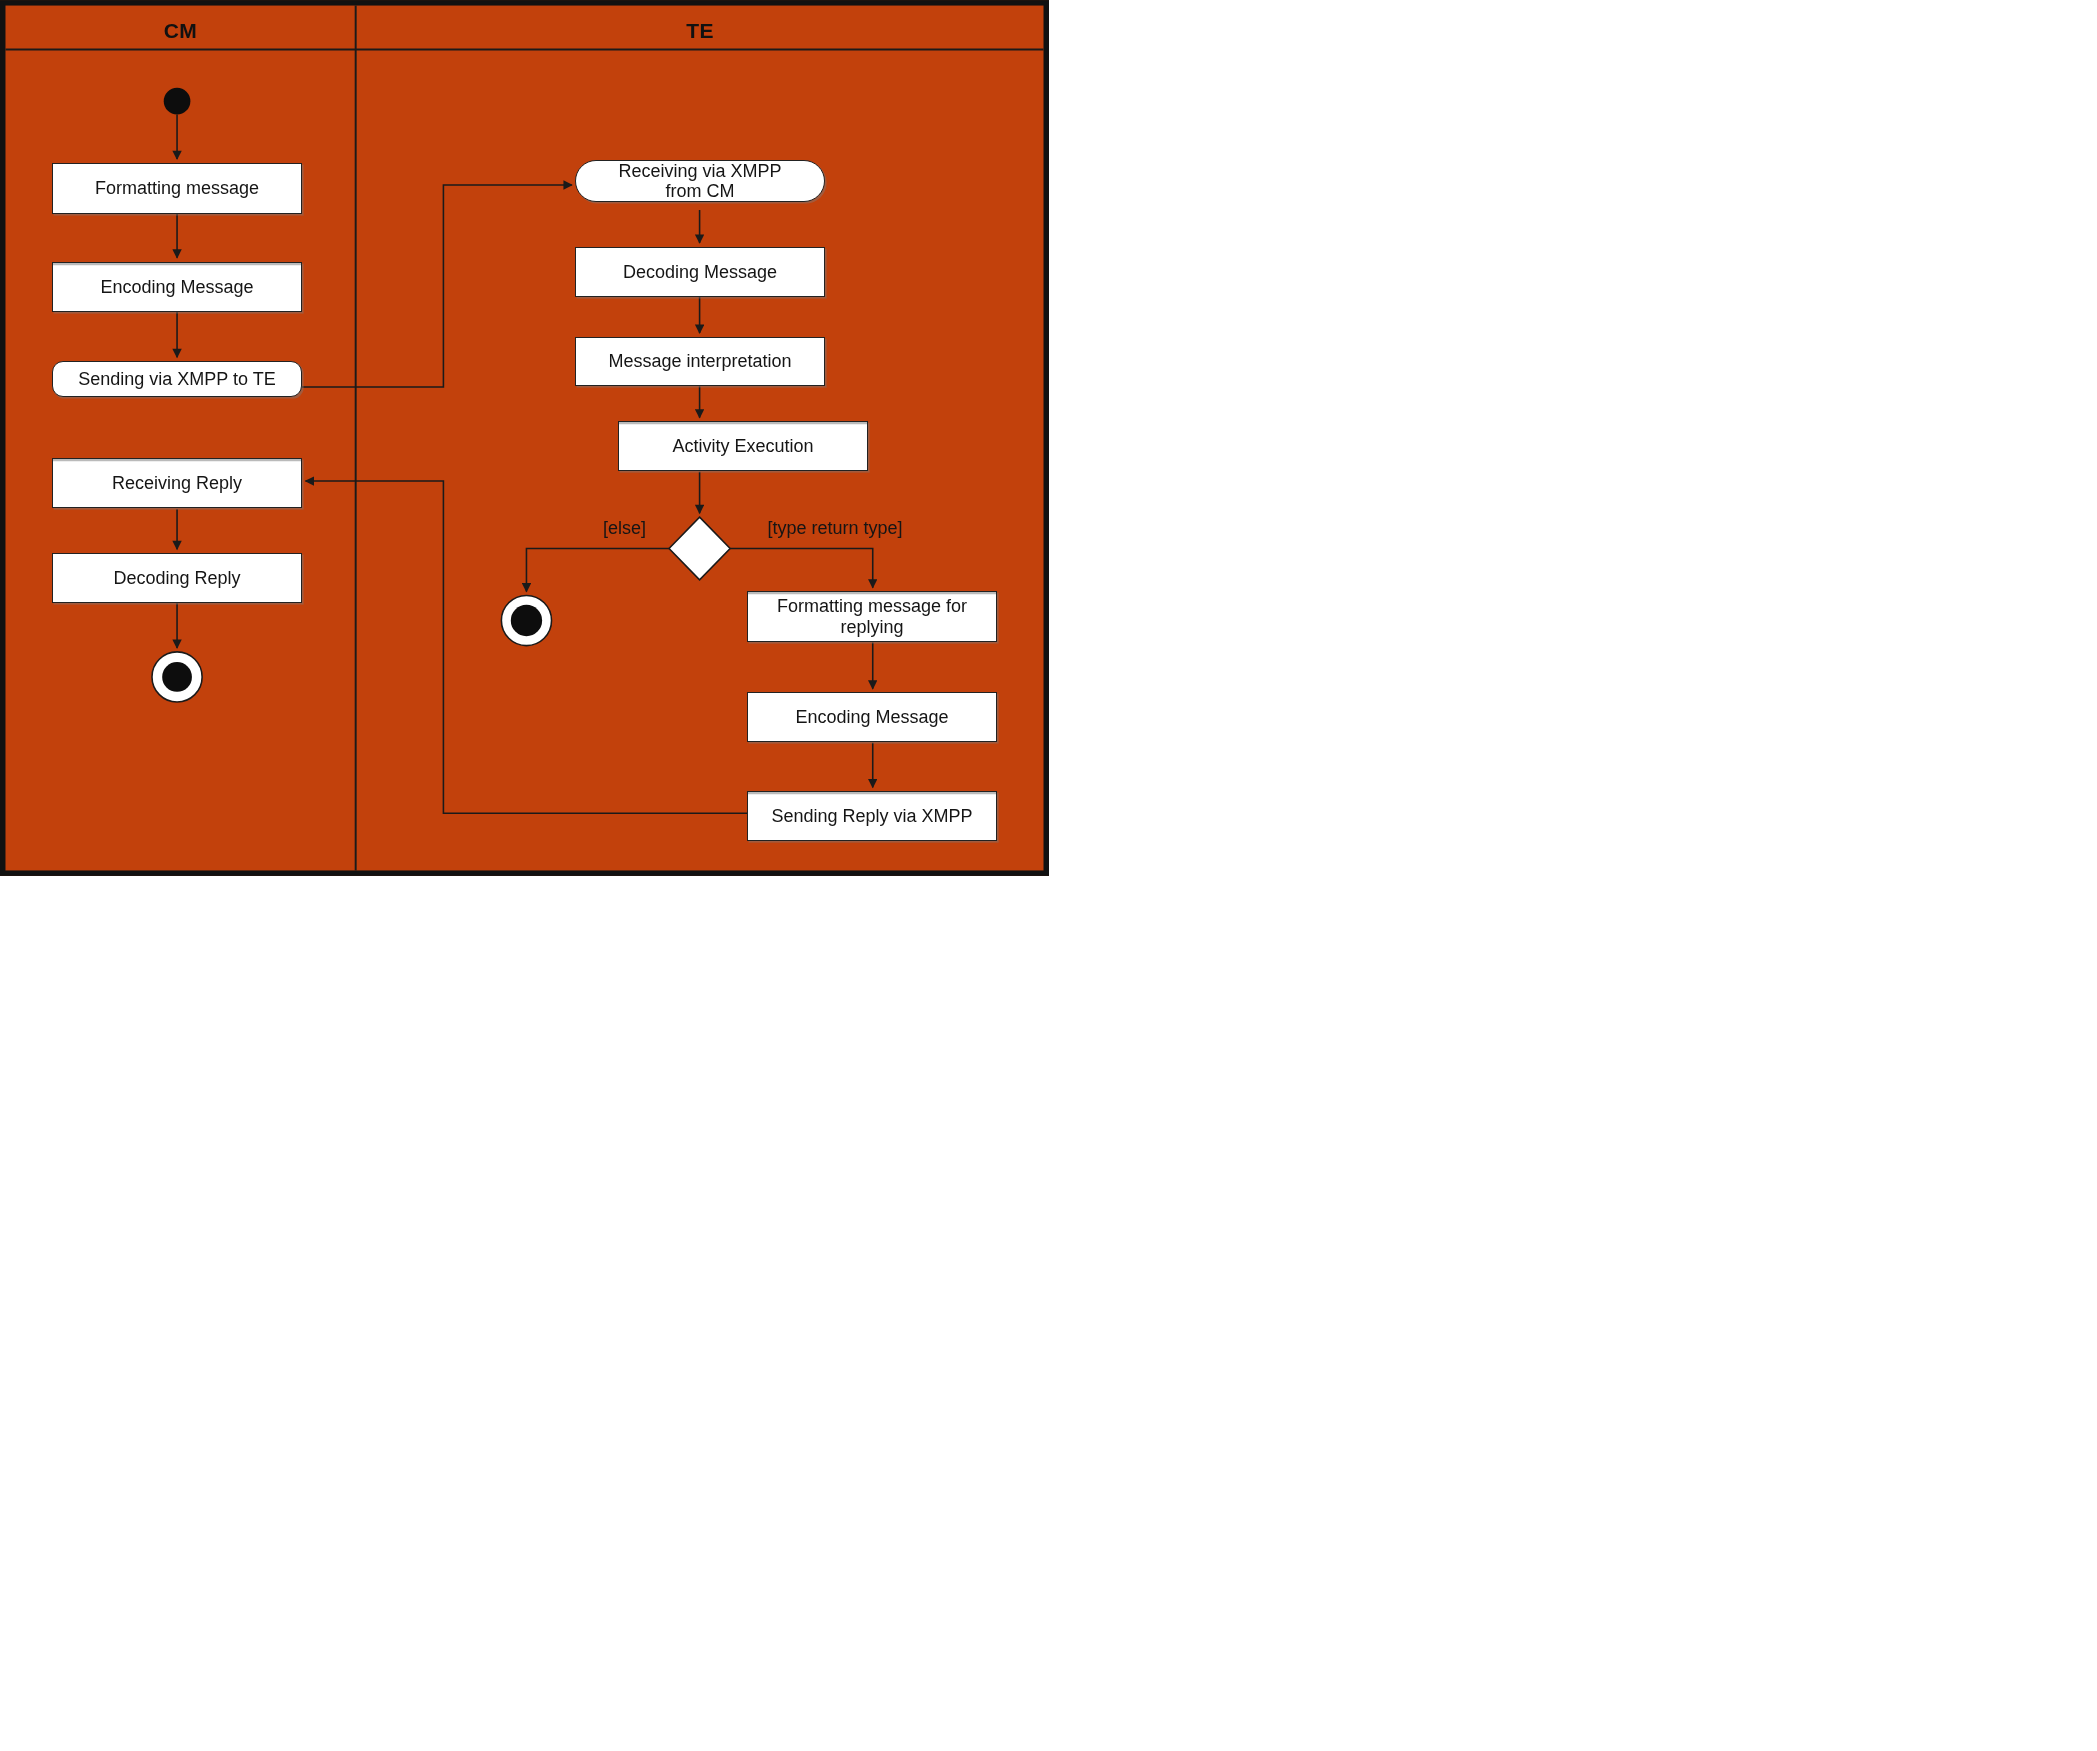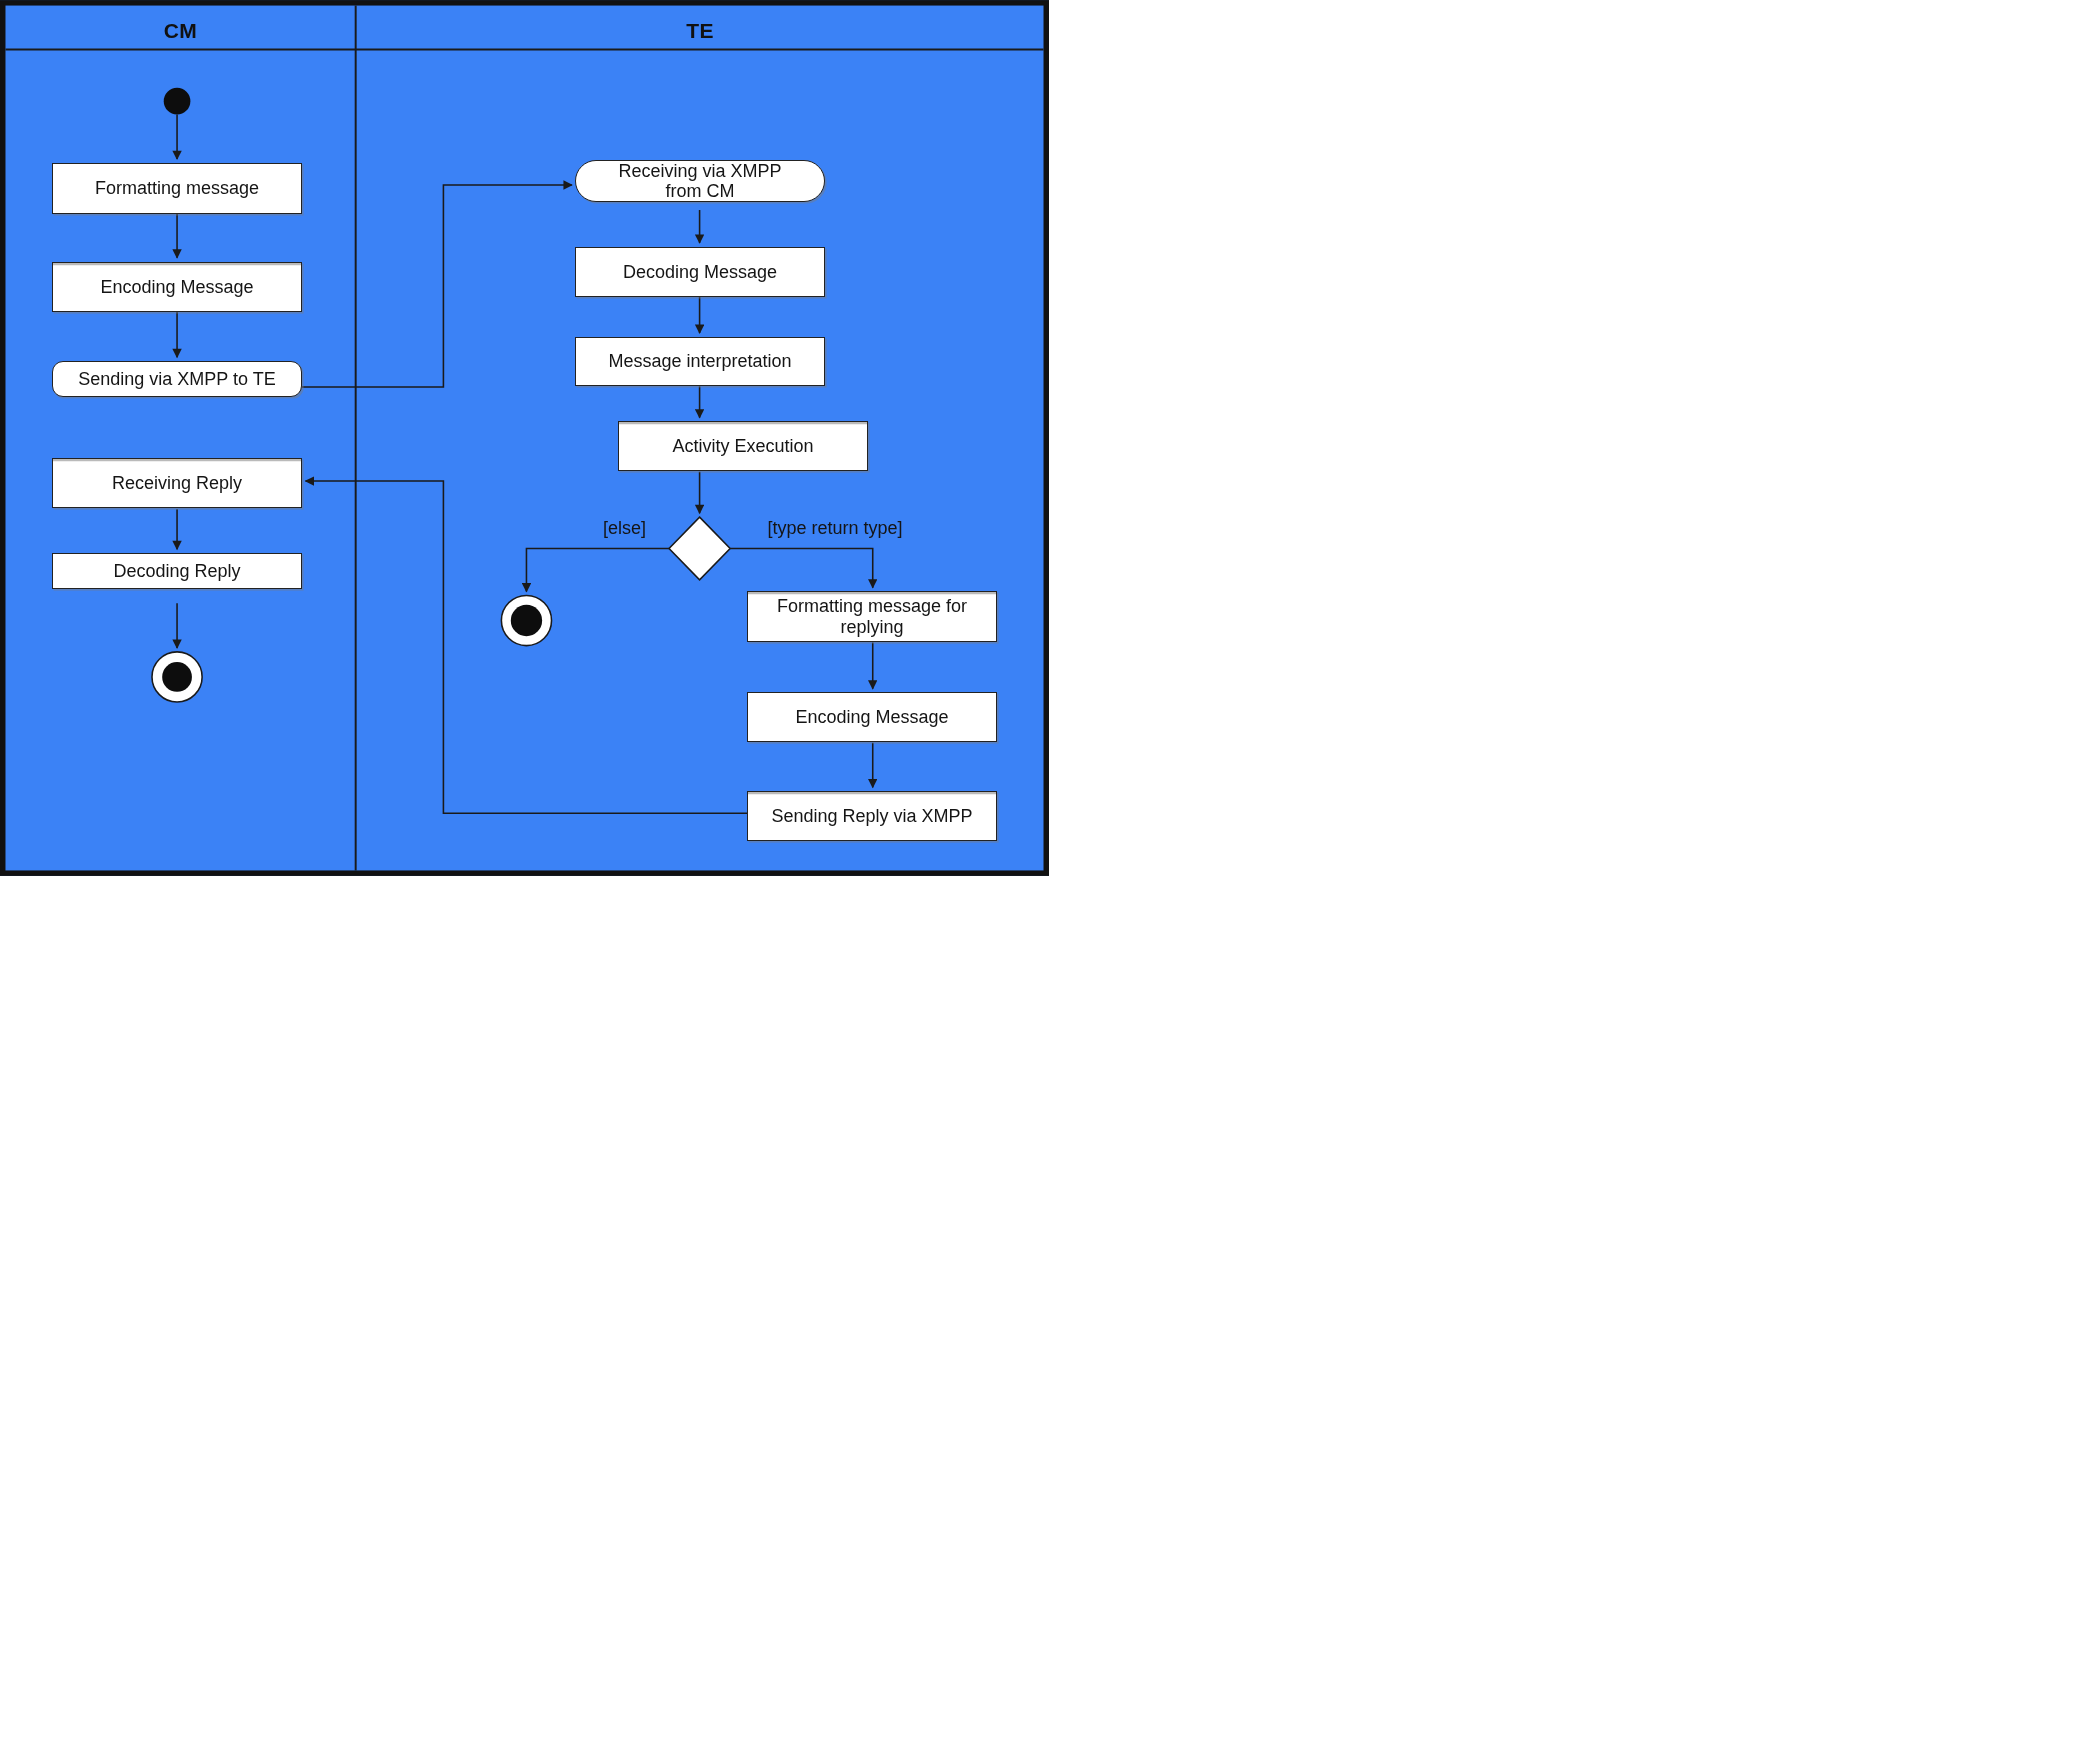--- a/index.html
+++ b/index.html
@@ -5,21 +5,21 @@
   html, body {
     margin: 0;
     padding: 0;
     background: #ffffff;
     font-family: "Liberation Sans", sans-serif;
   }
   #stage {
     position: relative;
     width: 1049px;
     height: 876px;
-    background: #3b82f6;
+    background: #c2410c;
     overflow: hidden;
   }
   #wires {
     position: absolute;
     left: 0;
     top: 0;
     width: 1049px;
     height: 876px;
   }
   .lane-header {
@@ -113,21 +113,21 @@
   </div>
   <div class="activity-box shaded" style="left:52px; top:262px; height:50px;">
     <span class="txt">Encoding Message</span>
   </div>
   <div class="activity-box" style="left:52px; top:361px; height:36px;border-radius:11px;">
     <span class="txt">Sending via XMPP to TE</span>
   </div>
   <div class="activity-box shaded" style="left:52px; top:458px; height:50px;">
     <span class="txt">Receiving Reply</span>
   </div>
-  <div class="activity-box" style="left:52px; top:553px; height:36px;">
+  <div class="activity-box" style="left:52px; top:553px; height:50px;">
     <span class="txt">Decoding Reply</span>
   </div>
 
   <div class="activity-box" style="left:575px; top:160px; height:42px;border-radius:21px;">
     <span class="txt narrow">Receiving via XMPP from CM</span>
   </div>
   <div class="activity-box" style="left:575px; top:247px; height:50px;">
     <span class="txt">Decoding Message</span>
   </div>
   <div class="activity-box" style="left:575px; top:337px; height:49px;">

